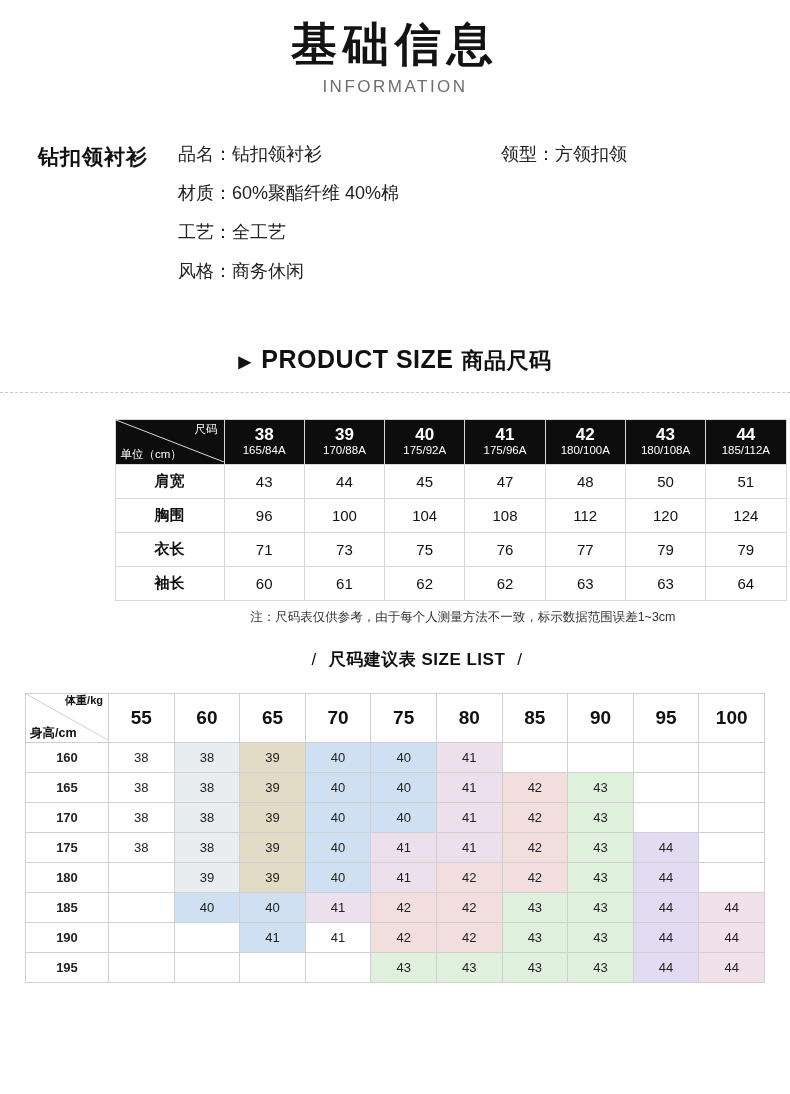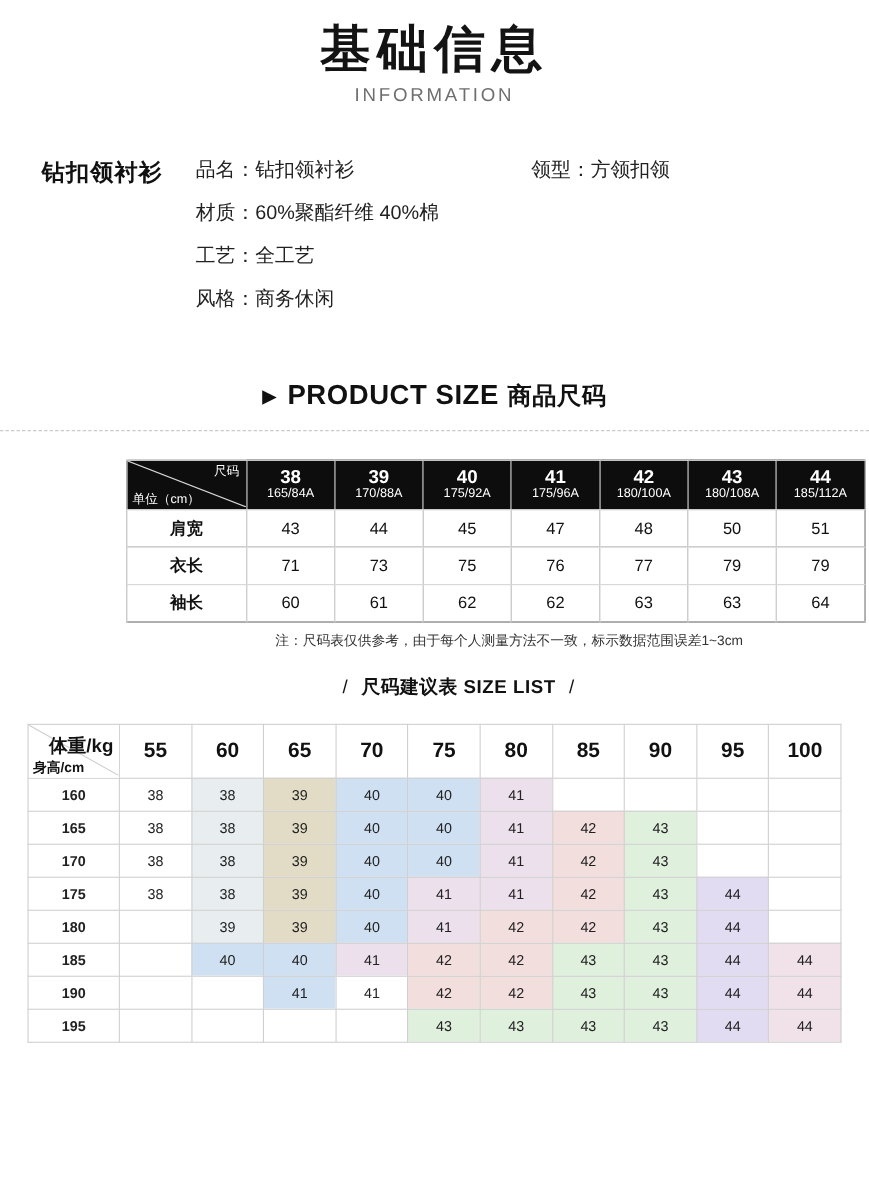--- a/index.html
+++ b/index.html
@@ -60,20 +60,21 @@
   .info-rows {
     flex: 1;
     padding-left: 8px;
   }
   .info-row {
     display: flex;
     font-size: 18px;
     color: #222;
     margin-bottom: 12px;
     line-height: 1.5;
+    gap: 18px;
   }
   .info-row .cell-a {
     width: 305px;
     flex: 0 0 305px;
   }
   .info-row .cell-b {
     flex: 1;
   }
   .info-key { color: #222; }
   .info-val { color: #222; }
@@ -230,22 +231,22 @@
     height: 46px;
     color: #111;
   }
   th.rec-corner {
     position: relative;
     padding: 0;
     width: 82px;
   }
   th.rec-corner .rc-top {
     position: absolute;
-    right: 5px; top: 11px;
-    font-size: 17px;
+    right: 5px; top: 0;
+    font-size: 11px;
     font-weight: 700;
     color: #111;
     line-height: 1.1;
     text-align: right;
   }
   th.rec-corner .rc-bot {
     position: absolute;
     left: 4px; bottom: 1px;
     font-size: 12.5px;
     font-weight: 700;
@@ -361,20 +362,30 @@
           <td class="row-head">肩宽</td>
           <td>43</td>
           <td>44</td>
           <td>45</td>
           <td>47</td>
           <td>48</td>
           <td>50</td>
           <td>51</td>
         </tr>
         <tr>
+          <td class="row-head">胸围</td>
+          <td>96</td>
+          <td>100</td>
+          <td>104</td>
+          <td>108</td>
+          <td>112</td>
+          <td>120</td>
+          <td>124</td>
+        </tr>
+        <tr>
           <td class="row-head">衣长</td>
           <td>71</td>
           <td>73</td>
           <td>75</td>
           <td>76</td>
           <td>77</td>
           <td>79</td>
           <td>79</td>
         </tr>
         <tr>

